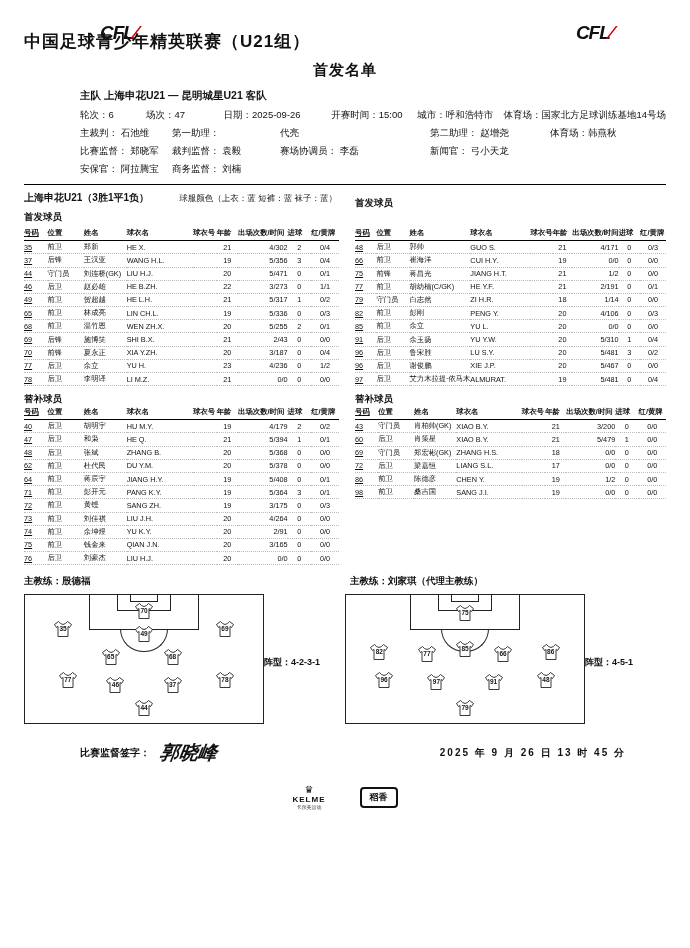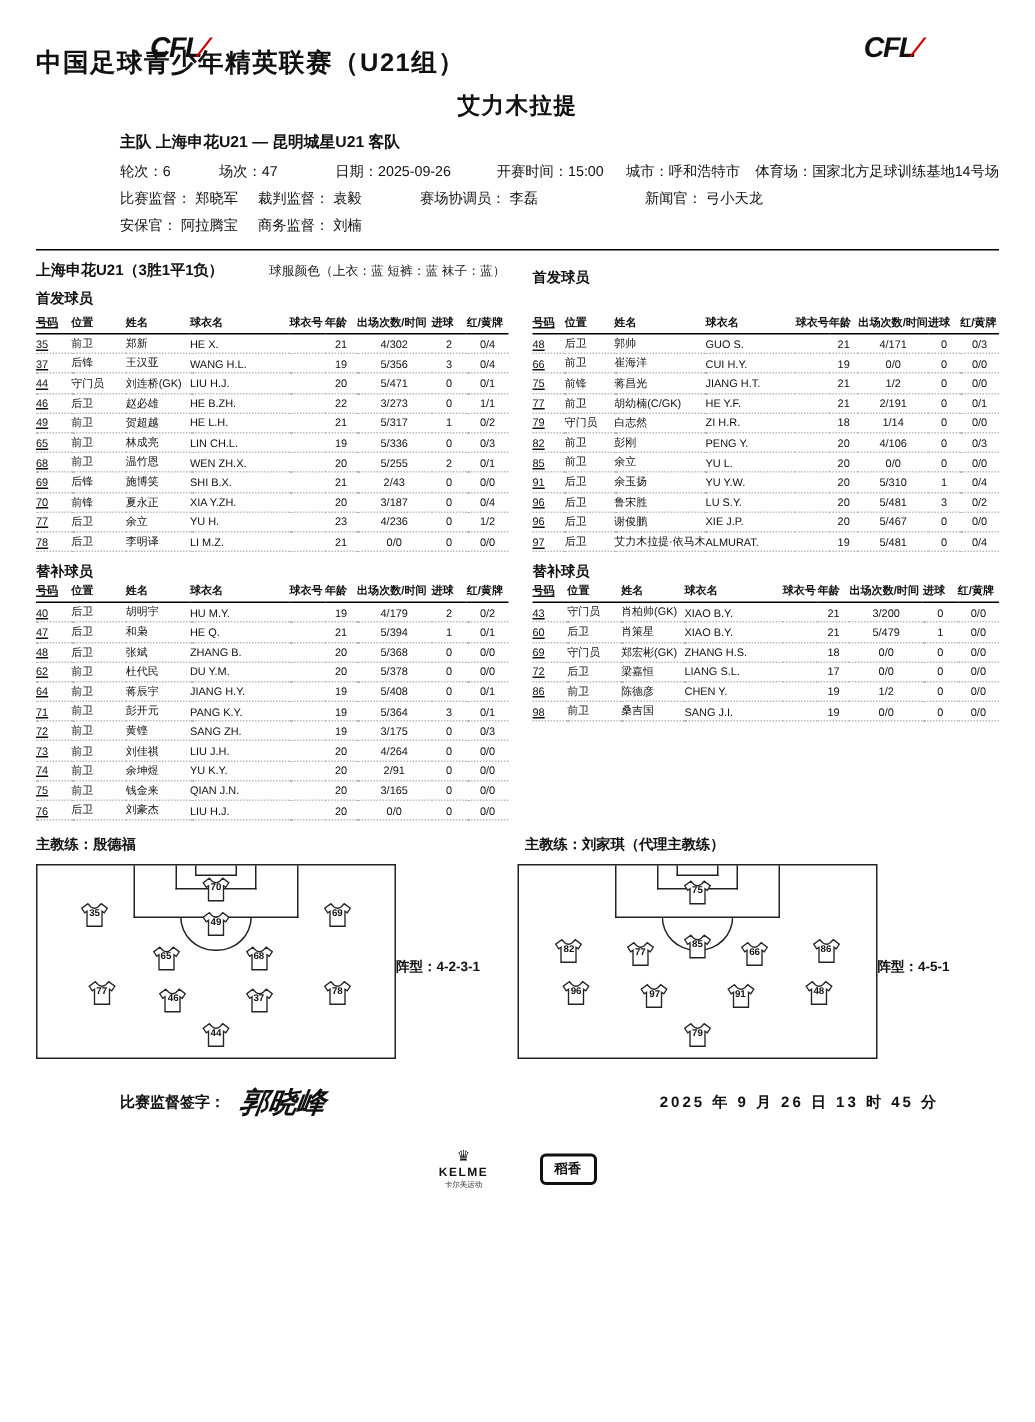--- a/index.html
+++ b/index.html
@@ -38,21 +38,21 @@
   .rcol.right{padding-left:10px;padding-right:0;}
   table.r{width:100%;border-collapse:collapse;font-size:7.3px;}
   table.r th{font-weight:bold;text-align:left;padding:1px 0 2px 0;border-bottom:1px solid #000;white-space:nowrap;font-size:7.4px;}
   table.r td{padding:1.1px 0;border-bottom:1px dotted #bbb;white-space:nowrap;}
   .c-no{width:22px;text-decoration:underline;}
   .c-pos{width:34px;}
   .c-cn{width:40px;}
   .c-en{width:62px;}
   .c-sh{width:22px;text-align:center;}
   .c-age{width:20px;text-align:center;}
-  .c-app{width:44px;text-align:center;}
+  .c-app{width:44px;text-align:right;}
   .c-gl{width:22px;text-align:center;}
   .c-cd{width:26px;text-align:center;}
   .benchhead{margin-top:7px;font-weight:bold;font-size:9.5px;}
   
   .coaches{display:flex;margin-top:10px;font-size:9.5px;font-weight:bold;}
   .coaches .cc{width:50%;}
   .coaches .cc.right{padding-left:10px;}
   
   .pitches{display:flex;margin-top:6px;}
   .pwrap{width:50%;display:flex;flex-direction:row;align-items:center;}
@@ -82,32 +82,39 @@
 </style>
 </head>
 <body>
 
 <div class="page">
 
   <div class="hdr">
     <div class="logo l"><span>CFL</span><span class="slash">⁄</span></div>
     <div class="logo r"><span>CFL</span><span class="slash">⁄</span></div>
     <div class="title1">中国足球青少年精英联赛（U21组）</div>
-    <div class="title2">艾力木拉提</div>
+    <div class="title2">首发名单</div>
   </div>
 
   <div class="meta">
     <div class="teamline">主队 上海申花U21 — 昆明城星U21 客队</div>
     <div class="metarow">
       <div class="cell c1">轮次：6</div>
       <div class="cell c2">场次：47</div>
       <div class="cell c3">日期：2025-09-26</div>
       <div class="cell c4">开赛时间：15:00</div>
       <div class="cell c4">城市：呼和浩特市</div>
       <div class="cell c5">体育场：国家北方足球训练基地14号场</div>
+    </div>
+    <div class="metarow">
+      <div class="cell c1">主裁判：  石池维</div>
+      <div class="cell c2">第一助理：</div>
+      <div class="cell c3">代亮</div>
+      <div class="cell c4">第二助理：  赵增尧</div>
+      <div class="cell c5">体育场：韩燕秋</div>
     </div>
     <div class="metarow">
       <div class="cell c1">比赛监督：  郑晓军</div>
       <div class="cell c2">裁判监督：  袁毅</div>
       <div class="cell c3">赛场协调员：  李磊</div>
       <div class="cell c4">新闻官：  弓小天龙</div>
       <div class="cell c5"></div>
     </div>
     <div class="metarow">
       <div class="cell c1">安保官：  阿拉腾宝</div>

